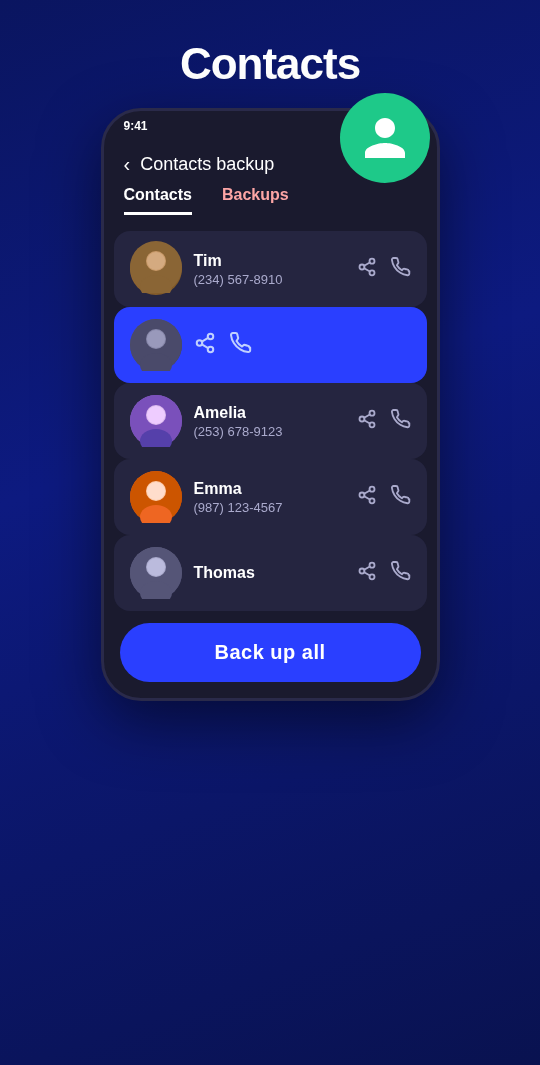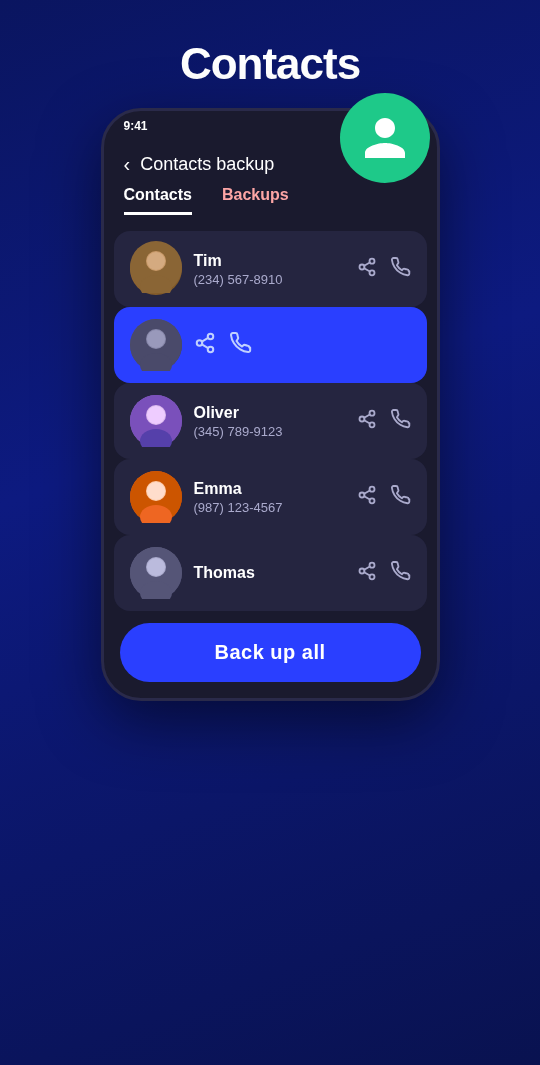--- a/index.html
+++ b/index.html
@@ -318,22 +318,22 @@
       <div class="contact-card">
         <div class="avatar-placeholder" style="background: linear-gradient(135deg, #9a70db, #7050aa);">
           <svg width="52" height="52" viewBox="0 0 52 52" xmlns="http://www.w3.org/2000/svg">
             <circle cx="26" cy="26" r="26" fill="#7a50bb"></circle>
             <circle cx="26" cy="20" r="10" fill="#ddbbee"></circle>
             <ellipse cx="26" cy="46" rx="16" ry="12" fill="#5540aa"></ellipse>
             <circle cx="26" cy="20" r="9" fill="#eeccff"></circle>
           </svg>
         </div>
         <div class="contact-info">
-          <div class="contact-name">Oliver</div>
-          <div class="contact-phone">(345) 789-9123</div>
+          <div class="contact-name">Amelia</div>
+          <div class="contact-phone">(253) 678-9123</div>
         </div>
         <div class="contact-actions">
           <span class="action-icon">
             <svg width="20" height="20" viewBox="0 0 24 24" fill="none" stroke="#aaaacc" stroke-width="2.2" stroke-linecap="round" stroke-linejoin="round">
               <circle cx="18" cy="5" r="3"></circle>
                 <circle cx="6" cy="12" r="3"></circle>
                 <circle cx="18" cy="19" r="3"></circle>
               <line x1="8.59" y1="13.51" x2="15.42" y2="17.49"></line>
                 <line x1="15.41" y1="6.51" x2="8.59" y2="10.49"></line>
             </svg>

